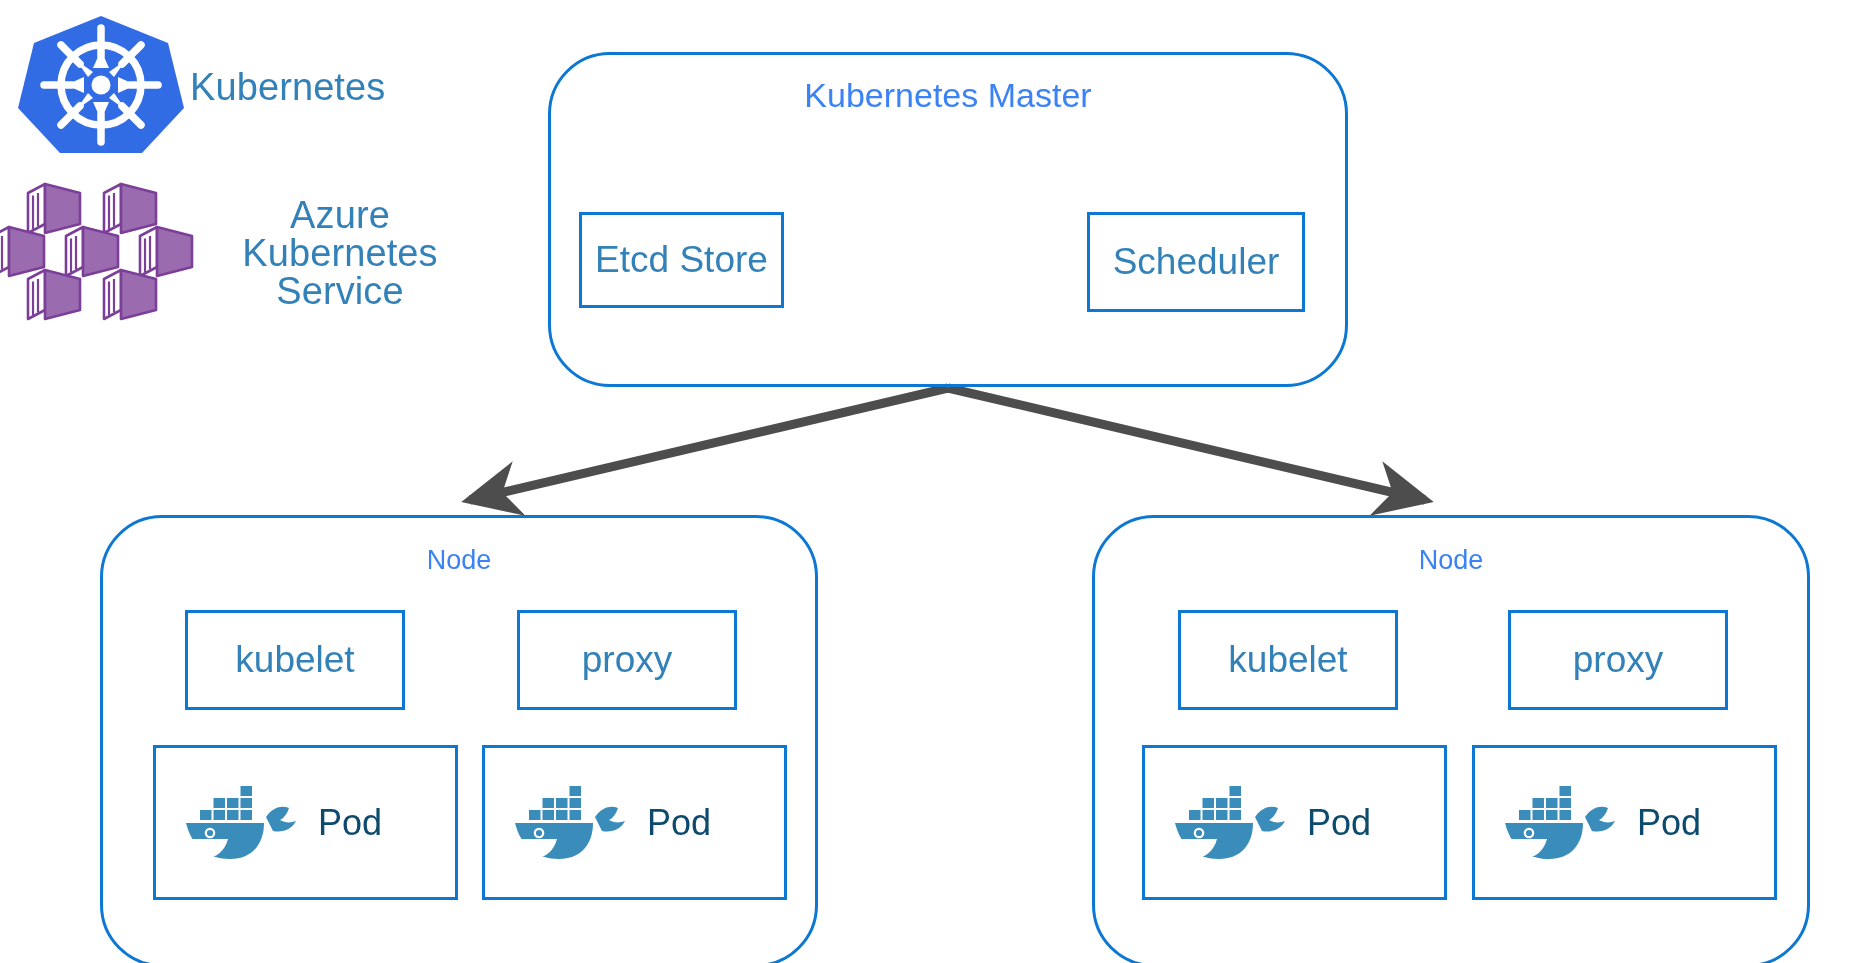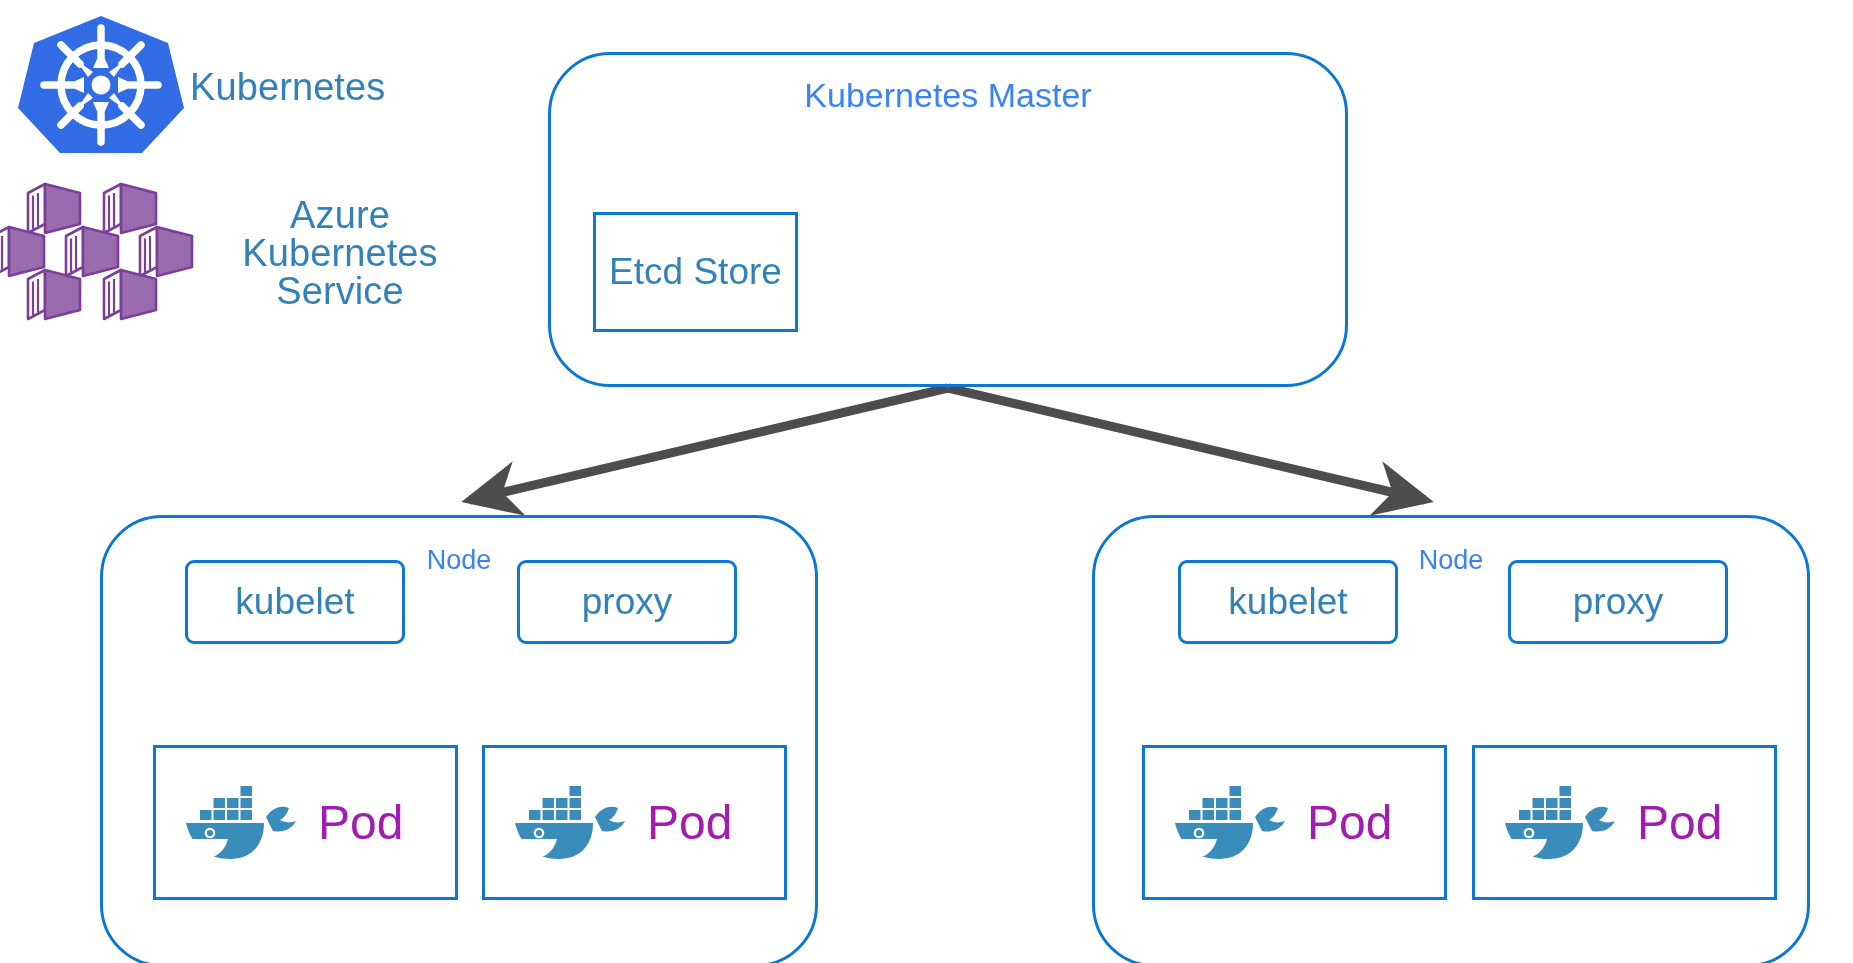--- a/index.html
+++ b/index.html
@@ -73,45 +73,45 @@
     justify-content: center;
   }
   .rect-label {
     color: #3281b8;
     font-size: 37px;
     line-height: 44px;
     white-space: nowrap;
   }
 
   
-  #comp-0 { left: 593px; top: 212px; width: 205px; height: 120px; }
+  #comp-0 { left: 579px; top: 212px; width: 205px; height: 96px; }
   #comp-1 { left: 840px; top: 212px; width: 218px; height: 100px; }
   #comp-2 { left: 1087px; top: 212px; width: 218px; height: 100px; }
 
   
-  .agent-box { height: 84px; top: 560px; border-radius: 9px; }
+  .agent-box { height: 100px; top: 610px; }
   #n0-agent-0 { left: 185px;  width: 220px; }
   #n0-agent-1 { left: 517px;  width: 220px; }
   #n1-agent-0 { left: 1178px; width: 220px; }
   #n1-agent-1 { left: 1508px; width: 220px; }
 
   
   .pod-box {
     height: 155px;
     top: 745px;
     justify-content: flex-start;
     padding-left: 22px;
   }
   #n0-pod-0 { left: 153px;  width: 305px; }
   #n0-pod-1 { left: 482px;  width: 305px; }
   #n1-pod-0 { left: 1142px; width: 305px; }
   #n1-pod-1 { left: 1472px; width: 305px; }
 
   .pod-inner { display: flex; align-items: center; gap: 22px; }
-  .pod-label { color: #a21caf; font-size: 48px; line-height: 54px; }
+  .pod-label { color: #0c4a6e; font-size: 36px; line-height: 54px; }
   .docker-icon { width: 118px; height: 92px; flex: none; }
 
   
   #arrows {
     position: absolute;
     left: 0; top: 0;
     width: 1853px; height: 963px;
     pointer-events: none;
   }
 </style>
@@ -189,20 +189,23 @@
     <line x1="948" y1="388" x2="1425" y2="500" stroke="#4d4d4d" stroke-width="9" marker-end="url(#arrowhead)"></line>
   </svg>
 
   <div id="master-box" class="round-box">
     <div class="box-title">Kubernetes Master</div>
   </div>
 
   <div id="comp-0" class="rect-box">
     <span class="rect-label">Etcd Store</span>
   </div>
+  <div id="comp-2" class="rect-box">
+    <span class="rect-label">Scheduler</span>
+  </div>
 
   <div id="node-box-0" class="round-box">
     <div class="box-title node-title">Node</div>
   </div>
 
   <div id="n0-agent-0" class="rect-box agent-box">
     <span class="rect-label">kubelet</span>
   </div>
   <div id="n0-agent-1" class="rect-box agent-box">
     <span class="rect-label">proxy</span>

